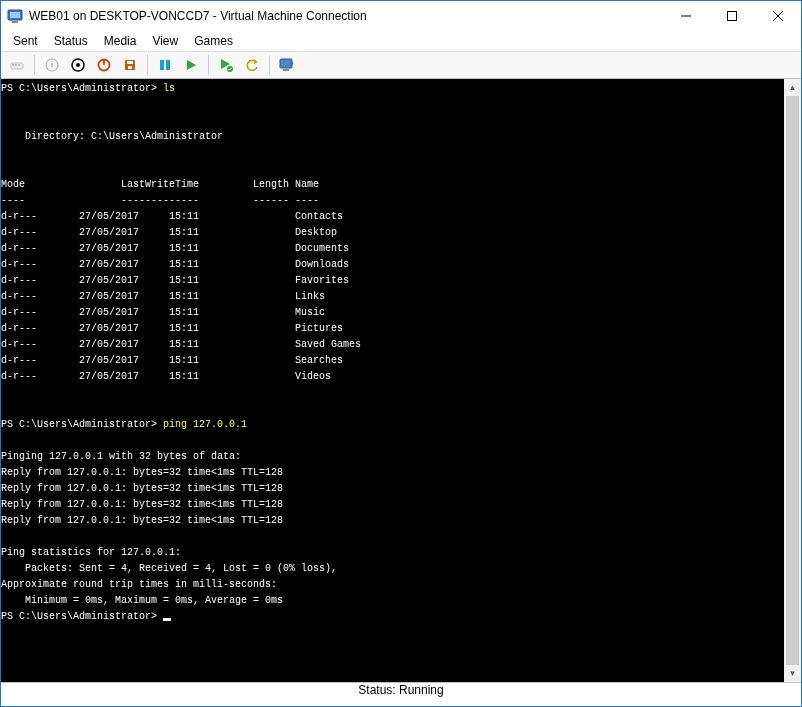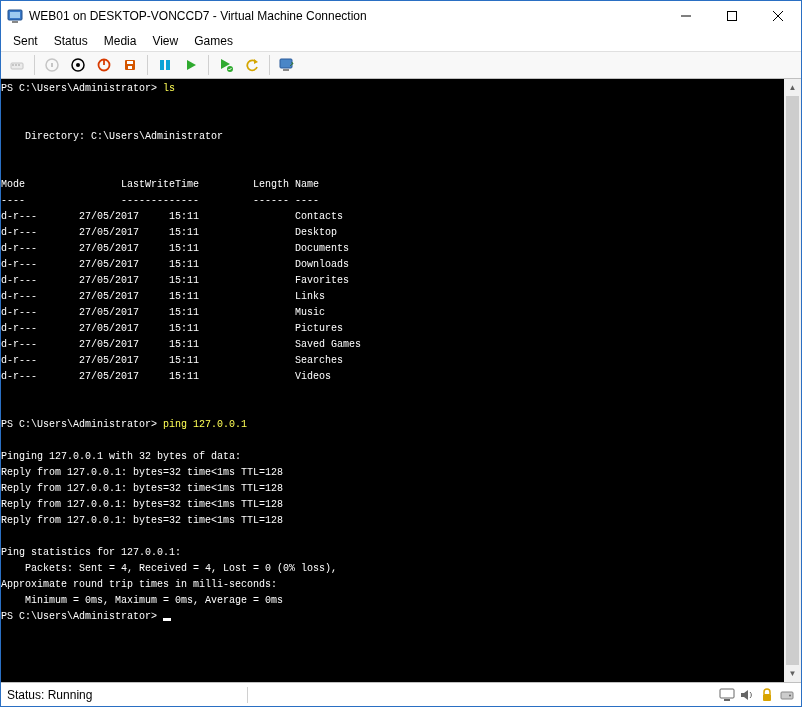--- a/index.html
+++ b/index.html
@@ -140,20 +140,21 @@
   
   .statusbar {
     height: 24px;
     border-top: 1px solid #c0c0c0;
     display: flex;
     align-items: center;
     padding: 0 6px;
     font-size: 12px;
     background: #fff;
     gap: 15px;
+    flex-direction: column;
   }
   .statusbar .status-text { flex: 0 0 auto; }
   .statusbar .status-sep {
     width: 1px;
     height: 16px;
     background: #d0d0d0;
     margin-left: 140px;
   }
   .statusbar .spacer { flex: 1; }
   .status-icons { display: flex; gap: 4px; align-items: center; }

